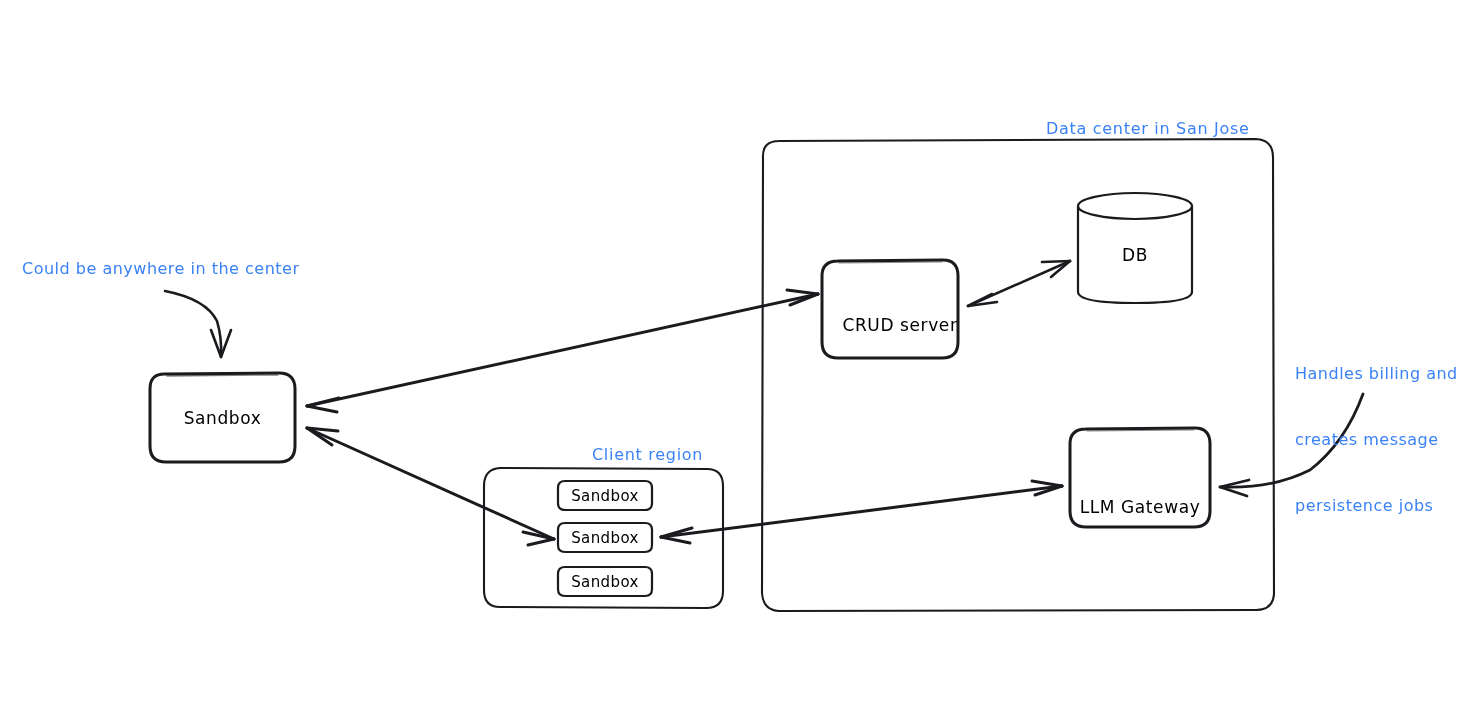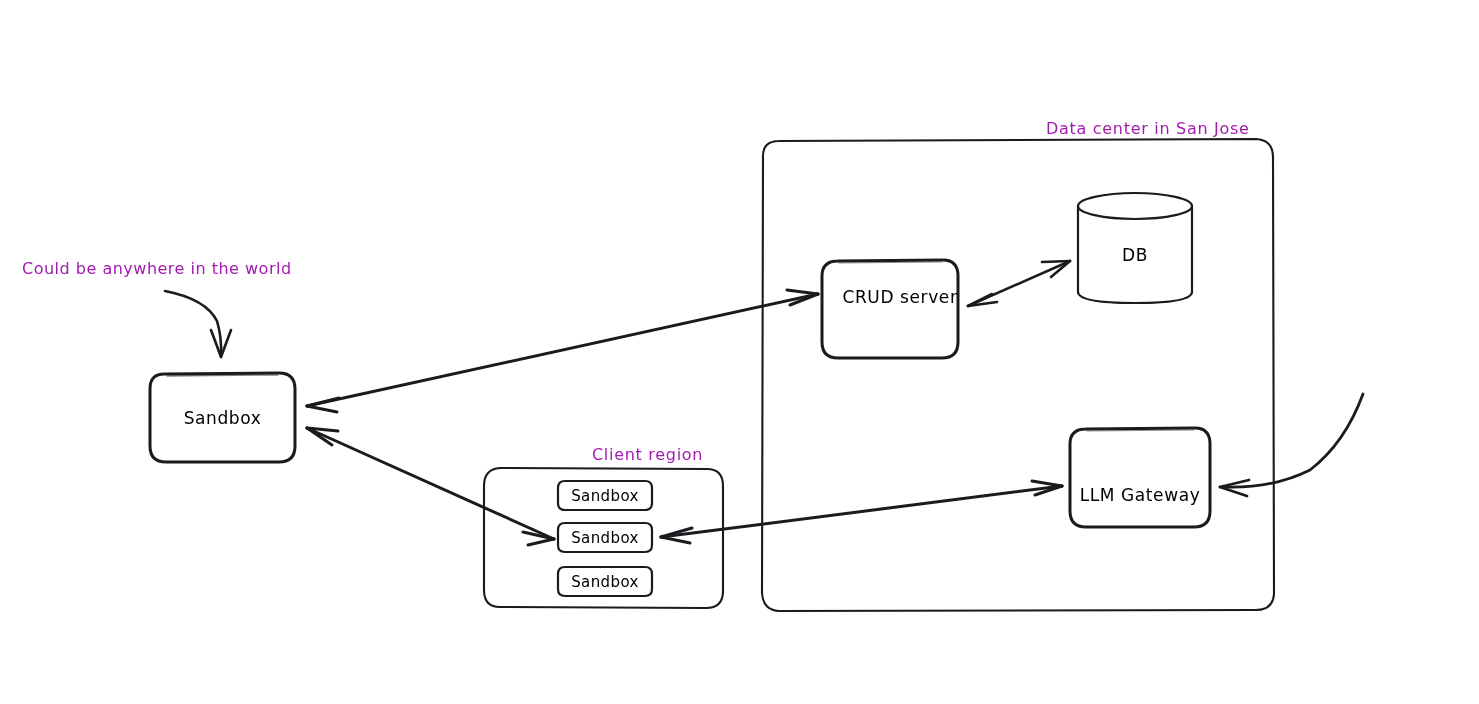--- a/index.html
+++ b/index.html
@@ -1,20 +1,20 @@
 <!DOCTYPE html>
 <html><head>
 <meta charset="utf-8">
 <style>
   html,body{margin:0;padding:0;background:#ffffff;}
   body{width:1479px;height:704px;overflow:hidden;
        font-family:"DejaVu Sans","Liberation Sans",sans-serif;}
   #canvas{position:relative;width:1479px;height:704px;background:#ffffff;}
   svg#sketch{position:absolute;left:0;top:0;width:1479px;height:704px;}
-  .lbl{position:absolute;color:#a21caf;white-space:pre;pointer-events:none;}
+  .lbl{position:absolute;color:#3b82f6;white-space:pre;pointer-events:none;}
   .node-label{font-size:17px;letter-spacing:.6px;text-align:center;width:100%;}
   .container-title{font-size:16px;letter-spacing:.7px;}
   .note{font-size:16px;letter-spacing:.5px;line-height:22px;}
   .node{position:absolute;display:flex;align-items:center;justify-content:center;}
   .sb-label{font-size:15px;letter-spacing:.4px;}
 </style>
 </head>
 <body>
 
 <div id="canvas">
@@ -100,46 +100,51 @@
 
       <g>
         <path d="M1363 394 Q1345 443 1310 470 Q1272 489 1222 487" stroke-width="2.8"></path>
         <path d="M1220 487 L1249 480" stroke-width="2.8"></path>
         <path d="M1220 487 L1247 496" stroke-width="2.8"></path>
       </g>
 
     </g>
   </svg>
 
-  <div class="lbl note" style="left:22px;top:258px;width:280px;">Could be anywhere in the world</div>
+  <div class="lbl note" style="left:22px;top:258px;width:280px;">Could be anywhere in the center</div>
 
+  <div class="lbl note" style="left:1295px;top:319px;width:170px;">
+    <div>Handles billing and</div>
+    <div>creates message</div>
+    <div>persistence jobs</div>
+  </div>
 
   <div class="lbl container-title" style="left:592px;top:445px;">Client region</div>
 
   <div class="lbl container-title" style="left:1046px;top:119px;">Data center in San Jose</div>
 
   <div class="node" style="left:150px;top:373px;width:145px;height:89px;">
     <span class="node-label">Sandbox</span>
   </div>
 
   <div class="node" style="left:558px;top:481px;width:94px;height:29px;">
     <span class="node-label sb-label">Sandbox</span>
   </div>
   <div class="node" style="left:558px;top:523px;width:94px;height:29px;">
     <span class="node-label sb-label">Sandbox</span>
   </div>
   <div class="node" style="left:558px;top:567px;width:94px;height:29px;">
     <span class="node-label sb-label">Sandbox</span>
   </div>
 
-  <div class="node" style="left:822px;top:248px;width:156px;height:98px;border-radius:7px;">
+  <div class="node" style="left:822px;top:276px;width:156px;height:98px;border-radius:7px;">
     <span class="node-label">CRUD server</span>
   </div>
 
   <div class="node" style="left:1078px;top:206px;width:114px;height:97px;">
     <span class="node-label">DB</span>
   </div>
 
-  <div class="node" style="left:1070px;top:432px;width:140px;height:126px;">
+  <div class="node" style="left:1070px;top:444px;width:140px;height:126px;">
     <span class="node-label">LLM Gateway</span>
   </div>
 
 </div>
 
 </body></html>

